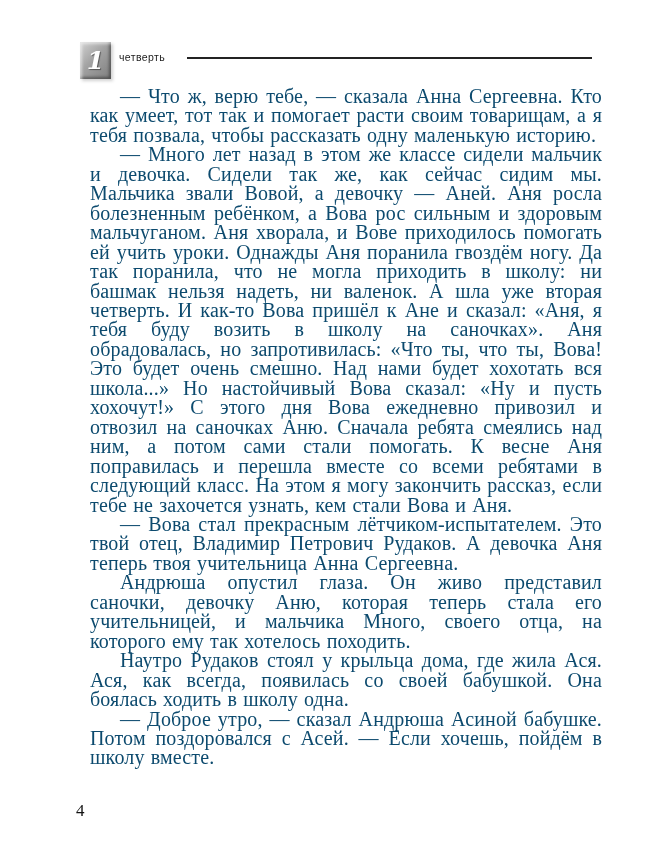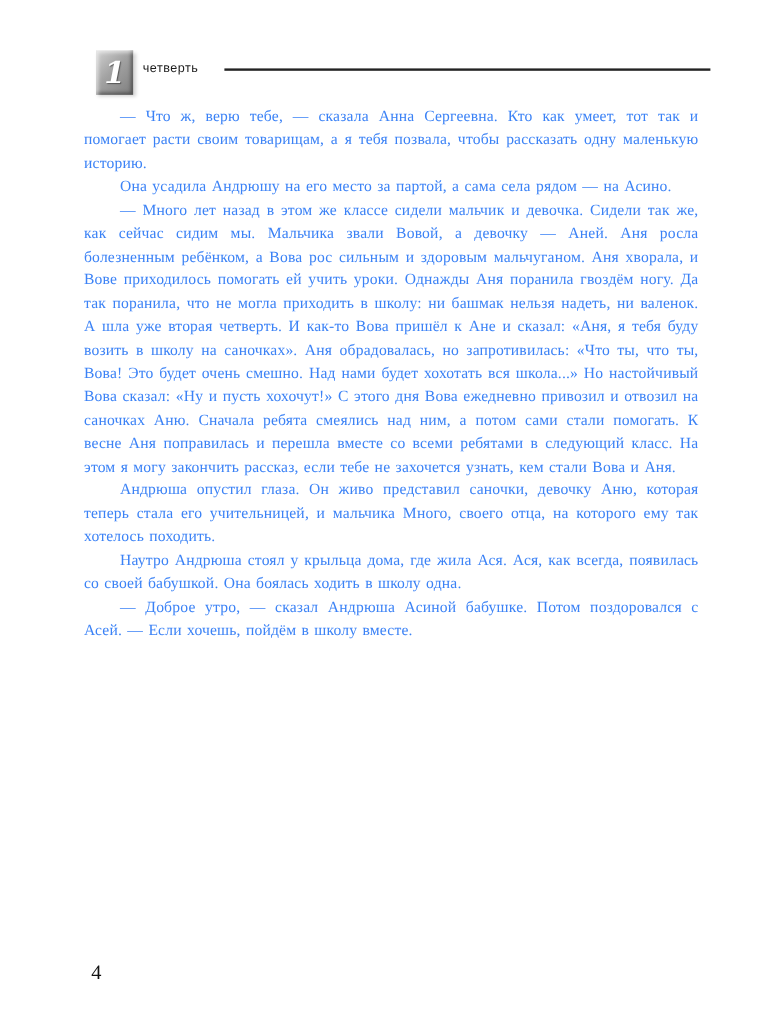--- a/index.html
+++ b/index.html
@@ -70,29 +70,29 @@
   .header-rule {
     flex: 1;
     height: 2px;
     background: #232323;
     margin-top: 1px;
   }
 
   
   .text-block {
     position: absolute;
-    left: 70px;
+    left: 90px;
     top: 87px;
     width: 512px;
-    font-size: 13px;
+    font-size: 20px;
     line-height: 19.45px;
     text-align: justify;
     letter-spacing: 0.15px;
     word-spacing: 1px;
-    color: #3b82f6;
+    color: #0c4a6e;
   }
   .text-block p {
     margin: 0;
     padding: 0;
     text-indent: 30px;
   }
 
   
   .page-number {
     position: absolute;
@@ -112,22 +112,22 @@
       <span class="quarter-number">1</span>
     </div>
     <div class="header-row">
       <span class="quarter-label">четверть</span>
       <div class="header-rule"></div>
     </div>
   </div>
 
   <div class="text-block">
     <p>— Что ж, верю тебе, — сказала Анна Сергеевна. Кто как умеет, тот так и помогает расти своим товарищам, а я тебя позвала, чтобы рассказать одну маленькую историю.</p>
-    <p>Она усадила Андрюшу на его место за партой, а сама села рядом — на Асино.</p>
     <p>— Много лет назад в этом же классе сидели мальчик и девочка. Сидели так же, как сейчас сидим мы. Мальчика звали Вовой, а девочку — Аней. Аня росла болезненным ребёнком, а Вова рос сильным и здоровым мальчуганом. Аня хворала, и Вове приходилось помогать ей учить уроки. Однажды Аня поранила гвоздём ногу. Да так поранила, что не могла приходить в школу: ни башмак нельзя надеть, ни валенок. А шла уже вторая четверть. И как-то Вова пришёл к Ане и сказал: «Аня, я тебя буду возить в школу на саночках». Аня обрадовалась, но запротивилась: «Что ты, что ты, Вова! Это будет очень смешно. Над нами будет хохотать вся школа...» Но настойчивый Вова сказал: «Ну и пусть хохочут!» С этого дня Вова ежедневно привозил и отвозил на саночках Аню. Сначала ребята смеялись над ним, а потом сами стали помогать. К весне Аня поправилась и перешла вместе со всеми ребятами в следующий класс. На этом я могу закончить рассказ, если тебе не захочется узнать, кем стали Вова и Аня.</p>
+    <p>— Вова стал прекрасным лётчиком-испытателем. Это твой отец, Владимир Петрович Рудаков. А девочка Аня теперь твоя учительница Анна Сергеевна.</p>
     <p>Андрюша опустил глаза. Он живо представил саночки, девочку Аню, которая теперь стала его учительницей, и мальчика Много, своего отца, на которого ему так хотелось походить.</p>
-    <p>Наутро Андрюша стоял у крыльца дома, где жила Ася. Ася, как всегда, появилась со своей бабушкой. Она боялась ходить в школу одна.</p>
+    <p>Наутро Рудаков стоял у крыльца дома, где жила Ася. Ася, как всегда, появилась со своей бабушкой. Она боялась ходить в школу одна.</p>
     <p>— Доброе утро, — сказал Андрюша Асиной бабушке. Потом поздоровался с Асей. — Если хочешь, пойдём в школу вместе.</p>
   </div>
 
   <div class="page-number">4</div>
 
 </div>
 
 </body></html>

